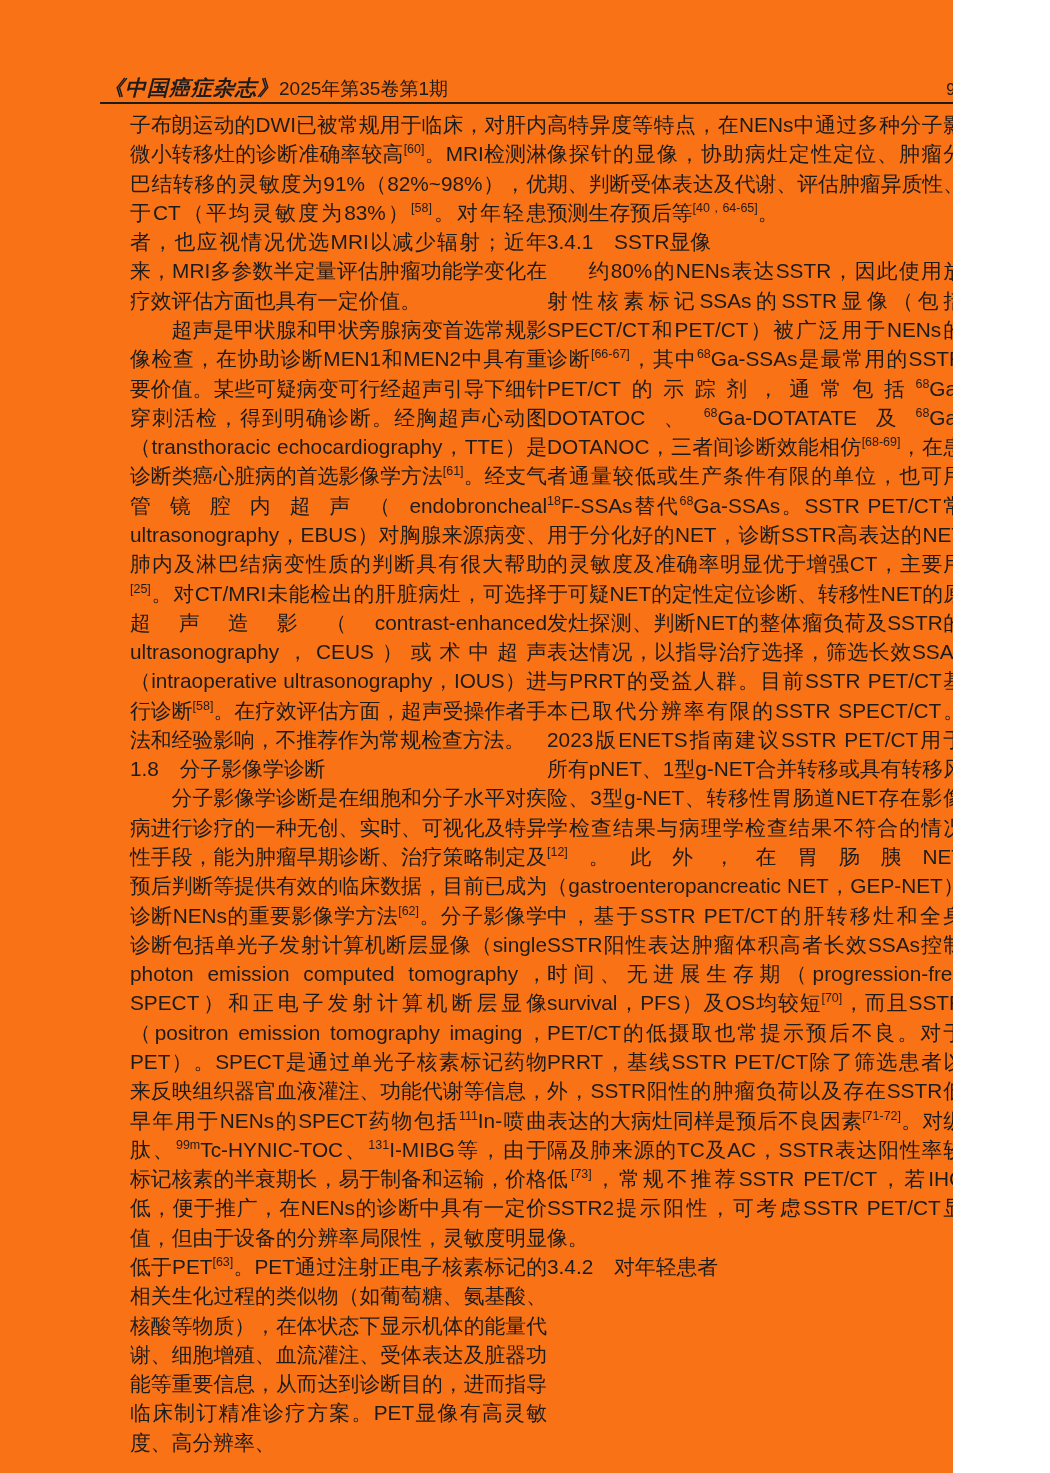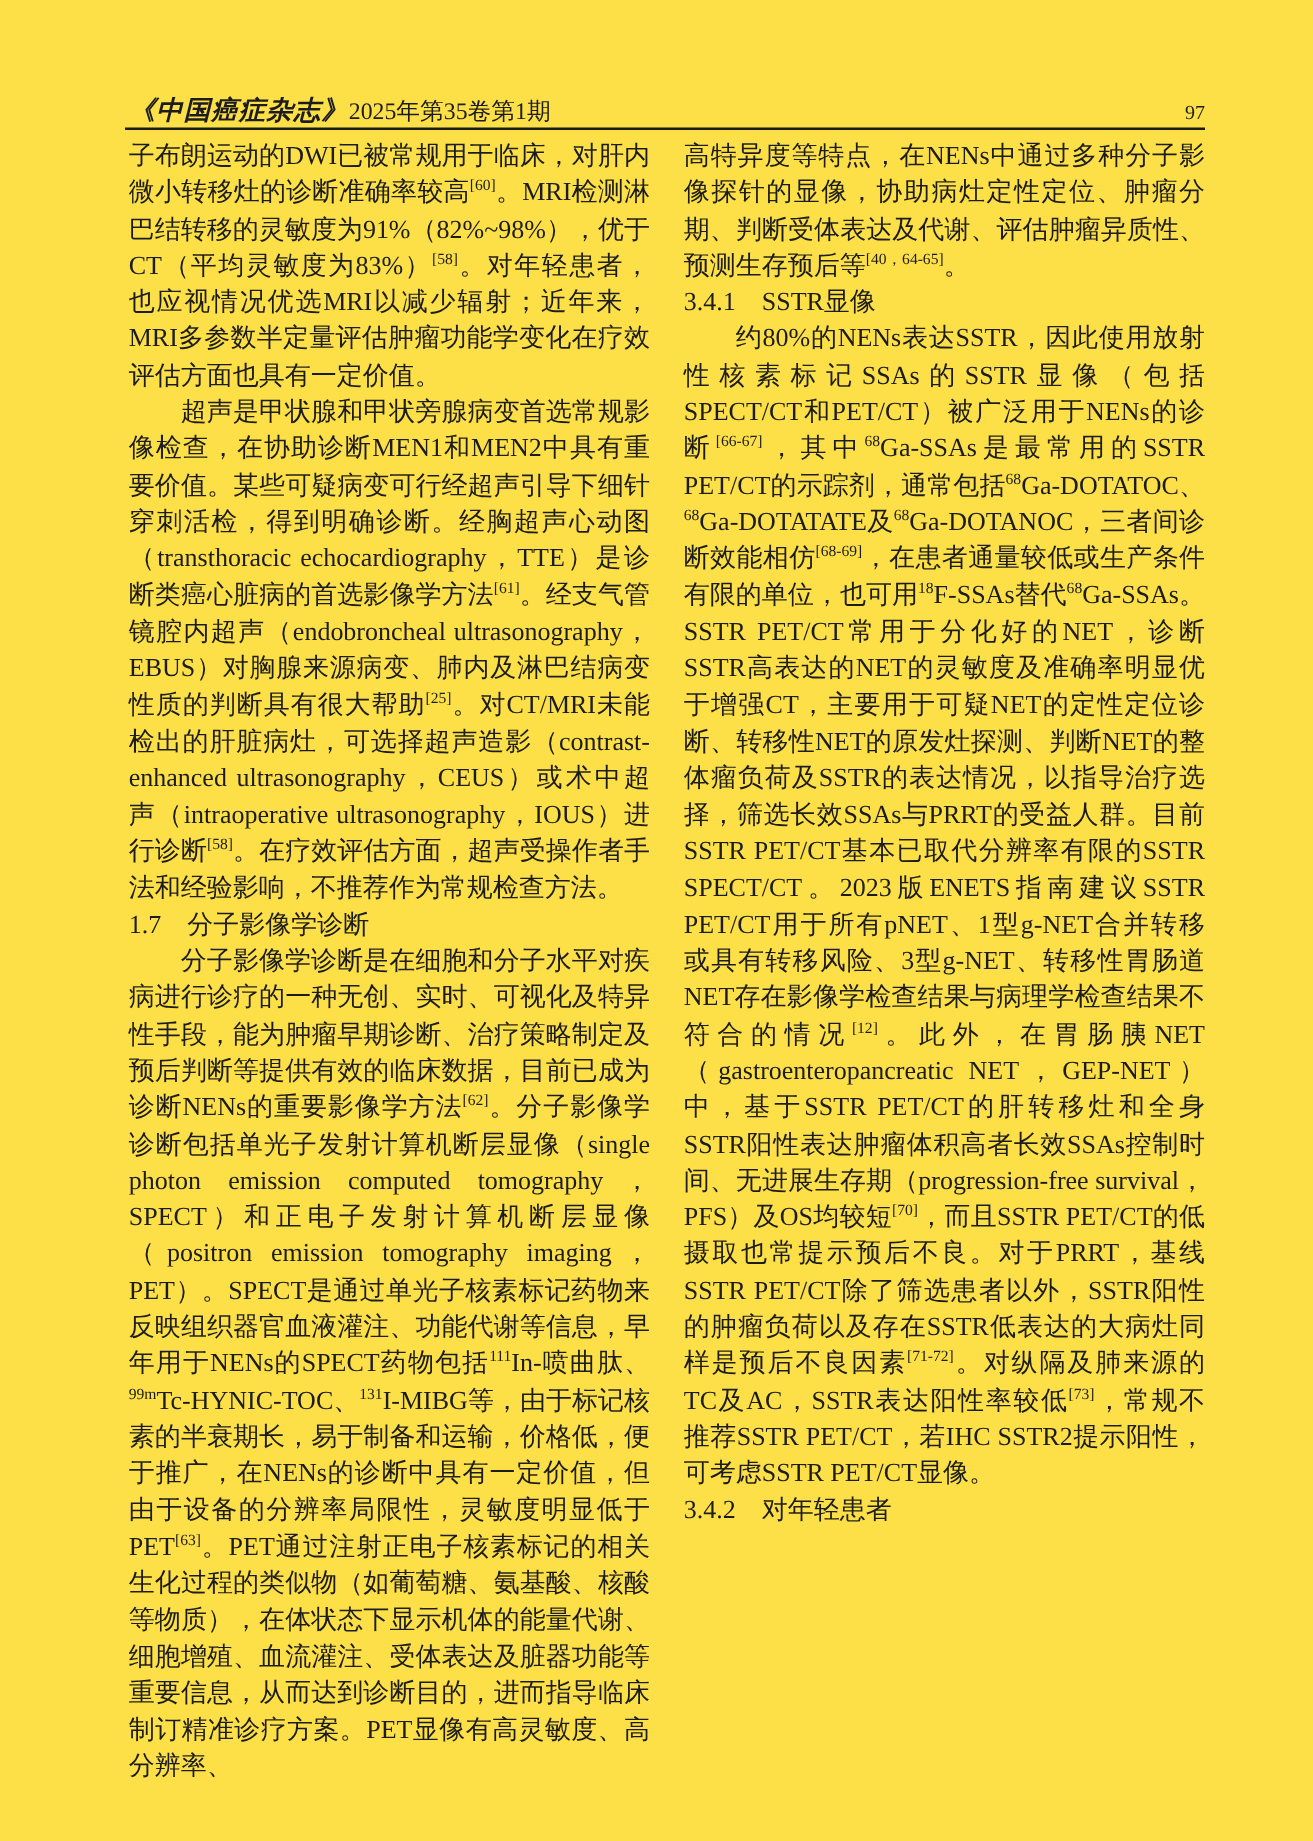--- a/index.html
+++ b/index.html
@@ -1,22 +1,22 @@
 <!DOCTYPE html>
 <html><head>
 <meta charset="utf-8">
 <style>
   html, body { margin: 0; padding: 0; background: #ffffff; }
   .page {
     position: relative;
-    width: 1050px;
+    width: 953px;
     height: 1473px;
-    background: #fde047;
+    background: #f97316;
     color: #1c1c1c;
-    font-family: Liberation Serif, serif;
+    font-family: Liberation Sans, sans-serif;
     overflow: hidden;
   }
   .page-header {
     position: absolute;
     left: 103px;
     top: 74px;
     width: 861px;
     display: flex;
     justify-content: space-between;
     align-items: baseline;
@@ -42,21 +42,21 @@
     width: 864px;
     height: 0;
     border-top: 2px solid #1c1c1c;
   }
   .content {
     position: absolute;
     left: 103px;
     top: 110px;
     width: 861px;
     display: flex;
-    justify-content: space-between;
+    justify-content: flex-end;
   }
   .col {
     width: 417px;
     font-size: 20.8px;
     line-height: 29.28px;
     text-align: justify;
   }
   .col p { margin: 0; padding: 0; }
   .para { text-indent: 0; }
   .para.indent { text-indent: 2em; }
@@ -78,21 +78,21 @@
     </div>
     <span class="page-number">97</span>
   </div>
 
   <div class="header-rule"></div>
 
   <div class="content">
     <div class="col">
         <p class="para">子布朗运动的DWI已被常规用于临床，对肝内微小转移灶的诊断准确率较高<sup>[60]</sup>。MRI检测淋巴结转移的灵敏度为91%（82%~98%），优于CT（平均灵敏度为83%）<sup>[58]</sup>。对年轻患者，也应视情况优选MRI以减少辐射；近年来，MRI多参数半定量评估肿瘤功能学变化在疗效评估方面也具有一定价值。</p>
         <p class="para indent">超声是甲状腺和甲状旁腺病变首选常规影像检查，在协助诊断MEN1和MEN2中具有重要价值。某些可疑病变可行经超声引导下细针穿刺活检，得到明确诊断。经胸超声心动图（transthoracic echocardiography，TTE）是诊断类癌心脏病的首选影像学方法<sup>[61]</sup>。经支气管镜腔内超声（endobroncheal ultrasonography，EBUS）对胸腺来源病变、肺内及淋巴结病变性质的判断具有很大帮助<sup>[25]</sup>。对CT/MRI未能检出的肝脏病灶，可选择超声造影（contrast-enhanced ultrasonography，CEUS）或术中超声（intraoperative ultrasonography，IOUS）进行诊断<sup>[58]</sup>。在疗效评估方面，超声受操作者手法和经验影响，不推荐作为常规检查方法。</p>
-        <p class="heading">1.7　分子影像学诊断</p>
+        <p class="heading">1.8　分子影像学诊断</p>
         <p class="para indent">分子影像学诊断是在细胞和分子水平对疾病进行诊疗的一种无创、实时、可视化及特异性手段，能为肿瘤早期诊断、治疗策略制定及预后判断等提供有效的临床数据，目前已成为诊断NENs的重要影像学方法<sup>[62]</sup>。分子影像学诊断包括单光子发射计算机断层显像（single photon emission computed tomography，SPECT）和正电子发射计算机断层显像（positron emission tomography imaging，PET）。SPECT是通过单光子核素标记药物来反映组织器官血液灌注、功能代谢等信息，早年用于NENs的SPECT药物包括<sup>111</sup>In-喷曲肽、<sup>99m</sup>Tc-HYNIC-TOC、<sup>131</sup>I-MIBG等，由于标记核素的半衰期长，易于制备和运输，价格低，便于推广，在NENs的诊断中具有一定价值，但由于设备的分辨率局限性，灵敏度明显低于PET<sup>[63]</sup>。PET通过注射正电子核素标记的相关生化过程的类似物（如葡萄糖、氨基酸、核酸等物质），在体状态下显示机体的能量代谢、细胞增殖、血流灌注、受体表达及脏器功能等重要信息，从而达到诊断目的，进而指导临床制订精准诊疗方案。PET显像有高灵敏度、高分辨率、</p>
       </div>
     <div class="col">
         <p class="para">高特异度等特点，在NENs中通过多种分子影像探针的显像，协助病灶定性定位、肿瘤分期、判断受体表达及代谢、评估肿瘤异质性、预测生存预后等<sup>[40，64-65]</sup>。</p>
         <p class="heading">3.4.1　SSTR显像</p>
         <p class="para indent">约80%的NENs表达SSTR，因此使用放射性核素标记SSAs的SSTR显像（包括SPECT/CT和PET/CT）被广泛用于NENs的诊断<sup>[66-67]</sup>，其中<sup>68</sup>Ga-SSAs是最常用的SSTR PET/CT的示踪剂，通常包括<sup>68</sup>Ga-DOTATOC、<sup>68</sup>Ga-DOTATATE及<sup>68</sup>Ga-DOTANOC，三者间诊断效能相仿<sup>[68-69]</sup>，在患者通量较低或生产条件有限的单位，也可用<sup>18</sup>F-SSAs替代<sup>68</sup>Ga-SSAs。SSTR PET/CT常用于分化好的NET，诊断SSTR高表达的NET的灵敏度及准确率明显优于增强CT，主要用于可疑NET的定性定位诊断、转移性NET的原发灶探测、判断NET的整体瘤负荷及SSTR的表达情况，以指导治疗选择，筛选长效SSAs与PRRT的受益人群。目前SSTR PET/CT基本已取代分辨率有限的SSTR SPECT/CT。2023版ENETS指南建议SSTR PET/CT用于所有pNET、1型g-NET合并转移或具有转移风险、3型g-NET、转移性胃肠道NET存在影像学检查结果与病理学检查结果不符合的情况<sup>[12]</sup>。此外，在胃肠胰NET（gastroenteropancreatic NET，GEP-NET）中，基于SSTR PET/CT的肝转移灶和全身SSTR阳性表达肿瘤体积高者长效SSAs控制时间、无进展生存期（progression-free survival，PFS）及OS均较短<sup>[70]</sup>，而且SSTR PET/CT的低摄取也常提示预后不良。对于PRRT，基线SSTR PET/CT除了筛选患者以外，SSTR阳性的肿瘤负荷以及存在SSTR低表达的大病灶同样是预后不良因素<sup>[71-72]</sup>。对纵隔及肺来源的TC及AC，SSTR表达阳性率较低<sup>[73]</sup>，常规不推荐SSTR PET/CT，若IHC SSTR2提示阳性，可考虑SSTR PET/CT显像。</p>
         <p class="heading">3.4.2　对年轻患者</p>
       </div>
   </div>
 

